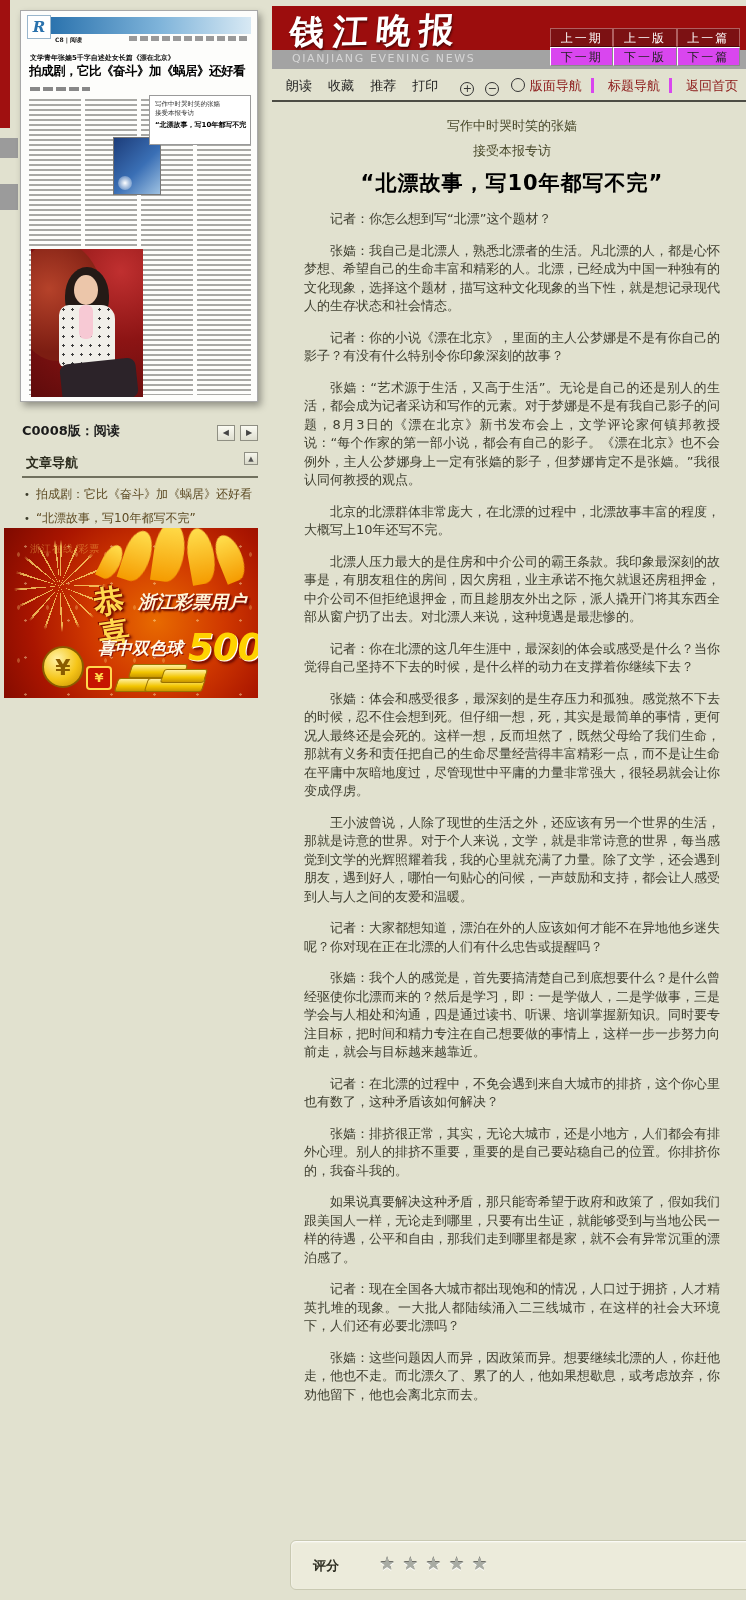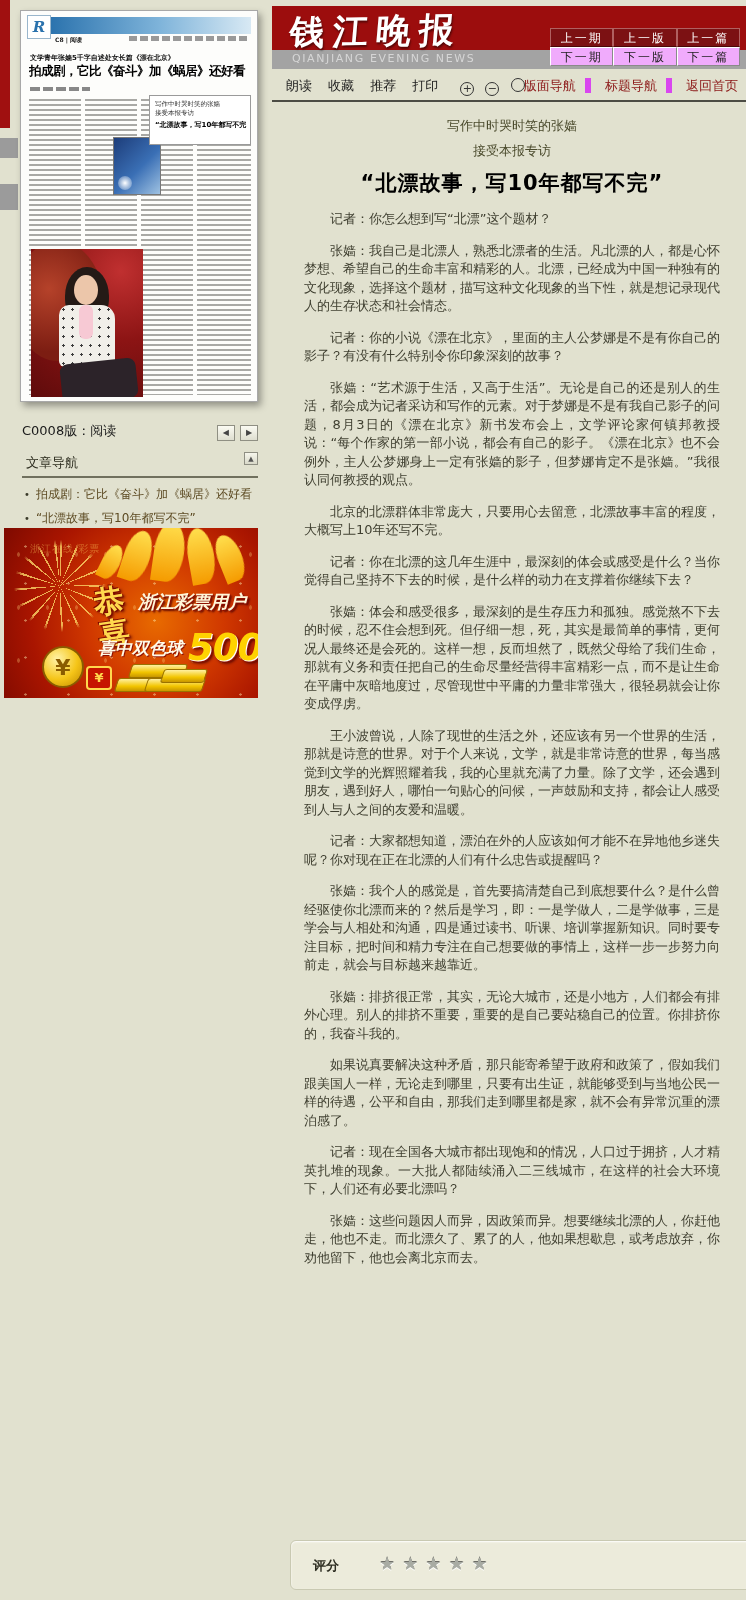--- a/index.html
+++ b/index.html
@@ -42,27 +42,27 @@
               background:radial-gradient(circle at 40% 40%,#b5422a,#7c1d12 70%); }
   .ph-hair { position:absolute; left:34px; top:18px; width:44px; height:58px; border-radius:50% 50% 45% 45%; background:#241a16; }
   .ph-face { position:absolute; left:43px; top:26px; width:24px; height:30px; border-radius:50%; background:#ecc6aa; }
   .ph-torso { position:absolute; left:28px; top:56px; width:56px; height:62px; border-radius:10px 14px 6px 6px;
               background:#f1efe9; background-image:radial-gradient(#3a3a3a 1px,transparent 1.4px); background-size:9px 9px; }
   .ph-scarf { position:absolute; left:48px; top:56px; width:14px; height:34px; background:#f7c9d4; border-radius:6px; }
   .ph-pants { position:absolute; left:30px; top:112px; width:76px; height:40px; border-radius:8px; background:#2c2329; transform:rotate(-6deg); }
 
   
   .page-label-row { position:absolute; left:22px; top:420px; width:236px; height:20px; }
-  .page-label { font-size:13px; font-weight:normal; color:#1a1a1a; }
+  .page-label { font-size:13px; font-weight:bold; color:#1a1a1a; }
   .pager { position:absolute; right:0; top:0; }
   .pg-btn { display:inline-block; width:18px; height:16px; background:linear-gradient(#fbfbf3,#deded0);
             border:1px solid #8f8f83; color:#444; font-size:8px; text-align:center; line-height:14px; cursor:pointer; }
   .nav-panel { position:absolute; left:22px; top:450px; width:236px; }
   .nav-head { position:relative; border-bottom:2px solid #70705e; padding:2px 0 4px 4px; }
-  .nav-title { font-size:13px; font-weight:normal; color:#2c2c1e;margin-top:32px; }
+  .nav-title { font-size:13px; font-weight:bold; color:#2c2c1e;margin-top:32px; }
   .nav-up { position:absolute; right:0; top:2px; width:14px; height:13px; background:linear-gradient(#f6f6ec,#d9d9c9);
             border:1px solid #8f8f83; font-size:7px; color:#555; text-align:center; line-height:12px; cursor:pointer; }
   .nav-list { margin-top:8px; }
   .nav-item { font-size:12px; color:#5c4a22; margin:7px 0 7px 2px; cursor:pointer; white-space:nowrap; overflow:hidden; }
   .nav-item .blt { color:#3a3a2a; margin-right:6px; font-size:10px; }
 
   
   .ad { position:absolute; left:4px; top:528px; width:254px; height:170px; overflow:hidden; cursor:pointer;
         background:radial-gradient(circle at 60% 55%, #e86a00 0%, #d03800 38%, #a91500 70%, #7e0a00 100%); }
   .ad-spark { position:absolute; inset:0;
@@ -103,28 +103,28 @@
   .band-red { position:absolute; left:4px; top:6px; right:0; height:44px; background:#9c0d0d; }
   .band-gray { position:absolute; left:4px; top:50px; right:0; height:19px; background:#a3a3a3; }
   .logo { position:absolute; left:22px; top:8px; font-family:"DejaVu Serif","Liberation Serif",serif;
           font-size:35px; font-weight:bold; color:#fff; letter-spacing:8px; transform:skewX(-6deg) rotate(-1deg);
           text-shadow:1px 2px 2px rgba(0,0,0,.45); }
   .logo-sub { position:absolute; left:24px; top:52px; font-size:11px; color:#d6d6d6; letter-spacing:1.6px; }
   .hnav { position:absolute; right:6px; top:28px; width:190px; }
   .hnav-row { display:flex; }
   .hnav-btn { flex:1; height:19px; font-size:12px; text-align:center; line-height:18px; cursor:pointer; letter-spacing:2px; }
   .hnav-top .hnav-btn { background:#7c1113; color:#fff; border:1px solid #b06060; border-bottom-color:#4a0808; }
-  .hnav-bot .hnav-btn { background:#f0abfc; color:#222; border:1px solid #fff; border-right-color:#8a8a8a; border-bottom-color:#8a8a8a; }
+  .hnav-bot .hnav-btn { background:#d946ef; color:#222; border:1px solid #fff; border-right-color:#8a8a8a; border-bottom-color:#8a8a8a; }
   .toolbar { position:absolute; left:4px; right:0; top:70px; height:32px; border-bottom:2px solid #4c4c44; }
   .tb-left { position:absolute; left:14px; top:5px; }
   .tb-link { font-size:13px; color:#1d1d1d; margin-right:11px; cursor:pointer; }
   .tb-icon { display:inline-block; width:14px; height:14px; border:1.5px solid #333; border-radius:50%;
              font-size:11px; line-height:12px; text-align:center; color:#333; margin-left:6px; vertical-align:-2px; cursor:pointer; }
   .tb-right { position:absolute; right:8px; top:5px; }
-  .tb-rlink { font-size:13px; color:#8b1616; cursor:pointer; padding:0 9px; border-right:6px solid #d946ef; }
+  .tb-rlink { font-size:13px; color:#8b1616; cursor:pointer; padding:0 9px; border-right:3px solid #d946ef; }
   .tb-rlink:last-child { border-right:none; padding-right:0; }
 
   
   .article { position:absolute; left:4px; right:0; top:99px; bottom:62px; overflow:hidden; padding:12px 26px 0 32px; }
   .a-kicker { text-align:center; font-size:13px; color:#4a4a2c; margin-top:4px; line-height:21px; }
   .a-title { text-align:center; font-size:21px; font-weight:bold; color:#000; margin:8px 0 6px; letter-spacing:1px; }
   .para { font-size:13px; line-height:18.5px; color:#3f3f30; text-indent:2em; margin:13px 0; text-align:justify; }
 
   
   .rating { position:absolute; left:22px; top:1540px; width:470px; height:50px; background:#ecebdb;
@@ -254,26 +254,28 @@
 
     <div class="article">
       <div class="a-kicker">写作中时哭时笑的张嫱</div>
       <div class="a-kicker">接受本报专访</div>
       <div class="a-title">“北漂故事，写10年都写不完”</div>
       <div>
           <p class="para">记者：你怎么想到写“北漂”这个题材？</p>
           <p class="para">张嫱：我自己是北漂人，熟悉北漂者的生活。凡北漂的人，都是心怀梦想、希望自己的生命丰富和精彩的人。北漂，已经成为中国一种独有的文化现象，选择这个题材，描写这种文化现象的当下性，就是想记录现代人的生存状态和社会情态。</p>
           <p class="para">记者：你的小说《漂在北京》，里面的主人公梦娜是不是有你自己的影子？有没有什么特别令你印象深刻的故事？</p>
           <p class="para">张嫱：“艺术源于生活，又高于生活”。无论是自己的还是别人的生活，都会成为记者采访和写作的元素。对于梦娜是不是有我自己影子的问题，8月3日的《漂在北京》新书发布会上，文学评论家何镇邦教授说：“每个作家的第一部小说，都会有自己的影子。《漂在北京》也不会例外，主人公梦娜身上一定有张嫱的影子，但梦娜肯定不是张嫱。”我很认同何教授的观点。</p>
-          <p class="para">北京的北漂群体非常庞大，只要用心去留意，北漂故事丰富的程度，大概写上10年还写不完。</p>
+          <p class="para">北京的北漂群体非常庞大，在北漂的过程中，北漂故事丰富的程度，大概写上10年还写不完。</p>
+          <p class="para">北漂人压力最大的是住房和中介公司的霸王条款。我印象最深刻的故事是，有朋友租住的房间，因欠房租，业主承诺不拖欠就退还房租押金，中介公司不但拒绝退押金，而且趁朋友外出之际，派人撬开门将其东西全部从窗户扔了出去。对北漂人来说，这种境遇是最悲惨的。</p>
           <p class="para">记者：你在北漂的这几年生涯中，最深刻的体会或感受是什么？当你觉得自己坚持不下去的时候，是什么样的动力在支撑着你继续下去？</p>
           <p class="para">张嫱：体会和感受很多，最深刻的是生存压力和孤独。感觉熬不下去的时候，忍不住会想到死。但仔细一想，死，其实是最简单的事情，更何况人最终还是会死的。这样一想，反而坦然了，既然父母给了我们生命，那就有义务和责任把自己的生命尽量经营得丰富精彩一点，而不是让生命在平庸中灰暗地度过，尽管现世中平庸的力量非常强大，很轻易就会让你变成俘虏。</p>
           <p class="para">王小波曾说，人除了现世的生活之外，还应该有另一个世界的生活，那就是诗意的世界。对于个人来说，文学，就是非常诗意的世界，每当感觉到文学的光辉照耀着我，我的心里就充满了力量。除了文学，还会遇到朋友，遇到好人，哪怕一句贴心的问候，一声鼓励和支持，都会让人感受到人与人之间的友爱和温暖。</p>
           <p class="para">记者：大家都想知道，漂泊在外的人应该如何才能不在异地他乡迷失呢？你对现在正在北漂的人们有什么忠告或提醒吗？</p>
           <p class="para">张嫱：我个人的感觉是，首先要搞清楚自己到底想要什么？是什么曾经驱使你北漂而来的？然后是学习，即：一是学做人，二是学做事，三是学会与人相处和沟通，四是通过读书、听课、培训掌握新知识。同时要专注目标，把时间和精力专注在自己想要做的事情上，这样一步一步努力向前走，就会与目标越来越靠近。</p>
+          <p class="para">记者：在北漂的过程中，不免会遇到来自大城市的排挤，这个你心里也有数了，这种矛盾该如何解决？</p>
           <p class="para">张嫱：排挤很正常，其实，无论大城市，还是小地方，人们都会有排外心理。别人的排挤不重要，重要的是自己要站稳自己的位置。你排挤你的，我奋斗我的。</p>
           <p class="para">如果说真要解决这种矛盾，那只能寄希望于政府和政策了，假如我们跟美国人一样，无论走到哪里，只要有出生证，就能够受到与当地公民一样的待遇，公平和自由，那我们走到哪里都是家，就不会有异常沉重的漂泊感了。</p>
           <p class="para">记者：现在全国各大城市都出现饱和的情况，人口过于拥挤，人才精英扎堆的现象。一大批人都陆续涌入二三线城市，在这样的社会大环境下，人们还有必要北漂吗？</p>
           <p class="para">张嫱：这些问题因人而异，因政策而异。想要继续北漂的人，你赶他走，他也不走。而北漂久了、累了的人，他如果想歇息，或考虑放弃，你劝他留下，他也会离北京而去。</p>
         </div>
     </div>
 
     <div class="rating">
       <span class="rating-label">评分</span>
       <span class="stars"><span class="star">★</span><span class="star">★</span><span class="star">★</span><span class="star">★</span><span class="star">★</span></span>

